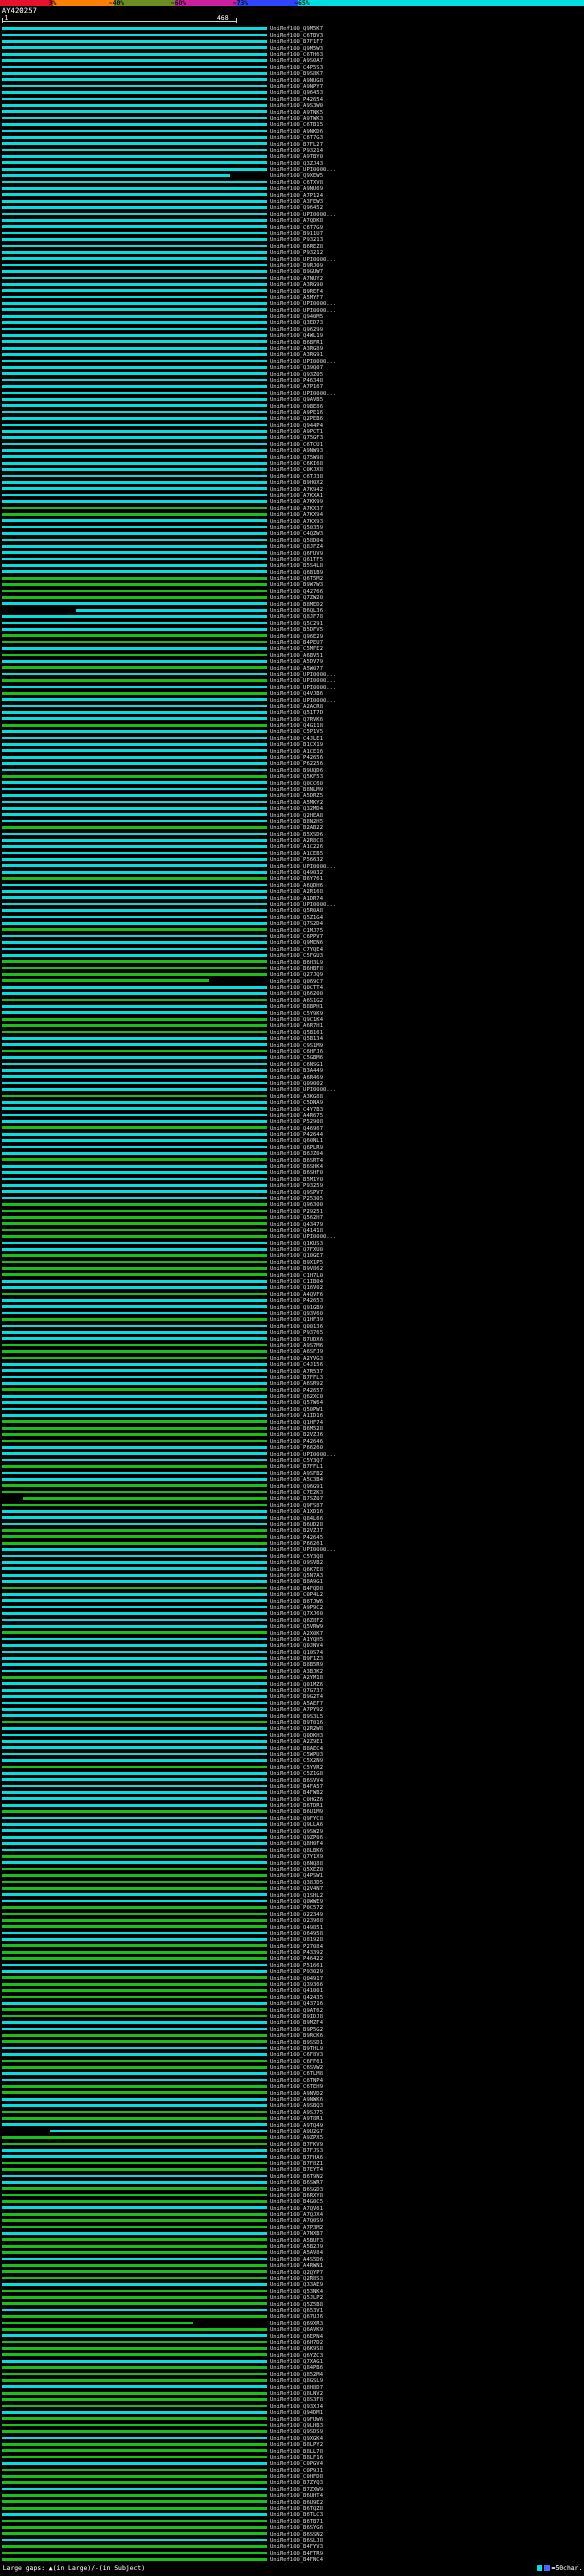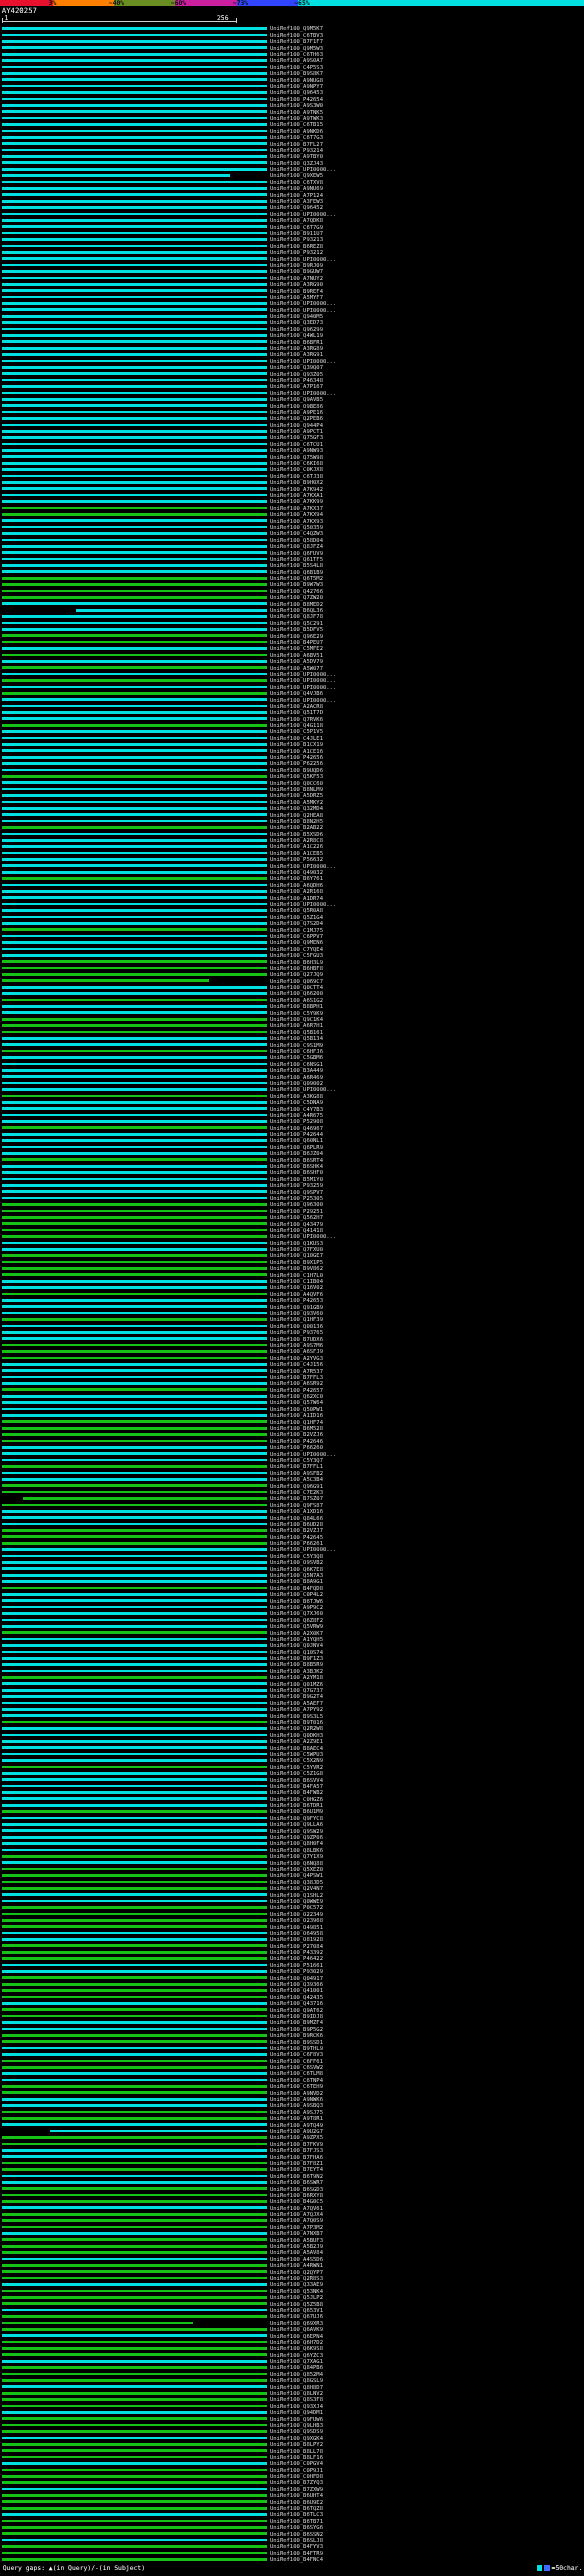--- a/index.html
+++ b/index.html
@@ -32,21 +32,21 @@
     <span class="key-label" style="left: 50.3%;">~65%</span>
   </div>
 
 <div id="query-row">AY420257</div>
 
 <div id="ruler-row">
   <div id="ruler-line"></div>
   <div class="ruler-tick" style="left:1.8px;"></div>
   <div class="ruler-tick" style="left:236px;"></div>
   <div class="ruler-num" style="left:4.6px;">1</div>
-  <div class="ruler-num" style="left:217px;">256</div>
+  <div class="ruler-num" style="left:217px;">468</div>
 </div>
 
 <div id="hit-list">
     <div class="hit-row">
       <div class="hit-bar" style="left: 1.8px; width: 265px; background: rgb(0, 224, 224);"></div>
       <div class="hit-label">UniRef100_Q9M5K7</div>
     </div>
     <div class="hit-row">
       <div class="hit-bar" style="left: 1.8px; width: 265px; background: rgb(0, 224, 224);"></div>
       <div class="hit-label">UniRef100_C6TBV3</div>
@@ -1627,20 +1627,20 @@
       <div class="hit-bar" style="left: 1.8px; width: 265px; background: rgb(22, 194, 22);"></div>
       <div class="hit-label">UniRef100_B4FTR9</div>
     </div>
     <div class="hit-row">
       <div class="hit-bar" style="left: 1.8px; width: 265px; background: rgb(22, 194, 22);"></div>
       <div class="hit-label">UniRef100_B4FNC4</div>
     </div>
   </div>
 
 <div id="footer">
-  <span>Query gaps: ▲(in Query)/-(in Subject)</span>
+  <span>Large gaps: ▲(in Large)/-(in Subject)</span>
   <span id="footer-right">
     <span class="scale-swatch" style="background: rgb(0, 224, 224);"></span>
     <span class="scale-swatch" style="background: rgb(59, 110, 255);"></span>
     <span>=50char.</span>
   </span>
 </div>
 
 
 </body></html>

